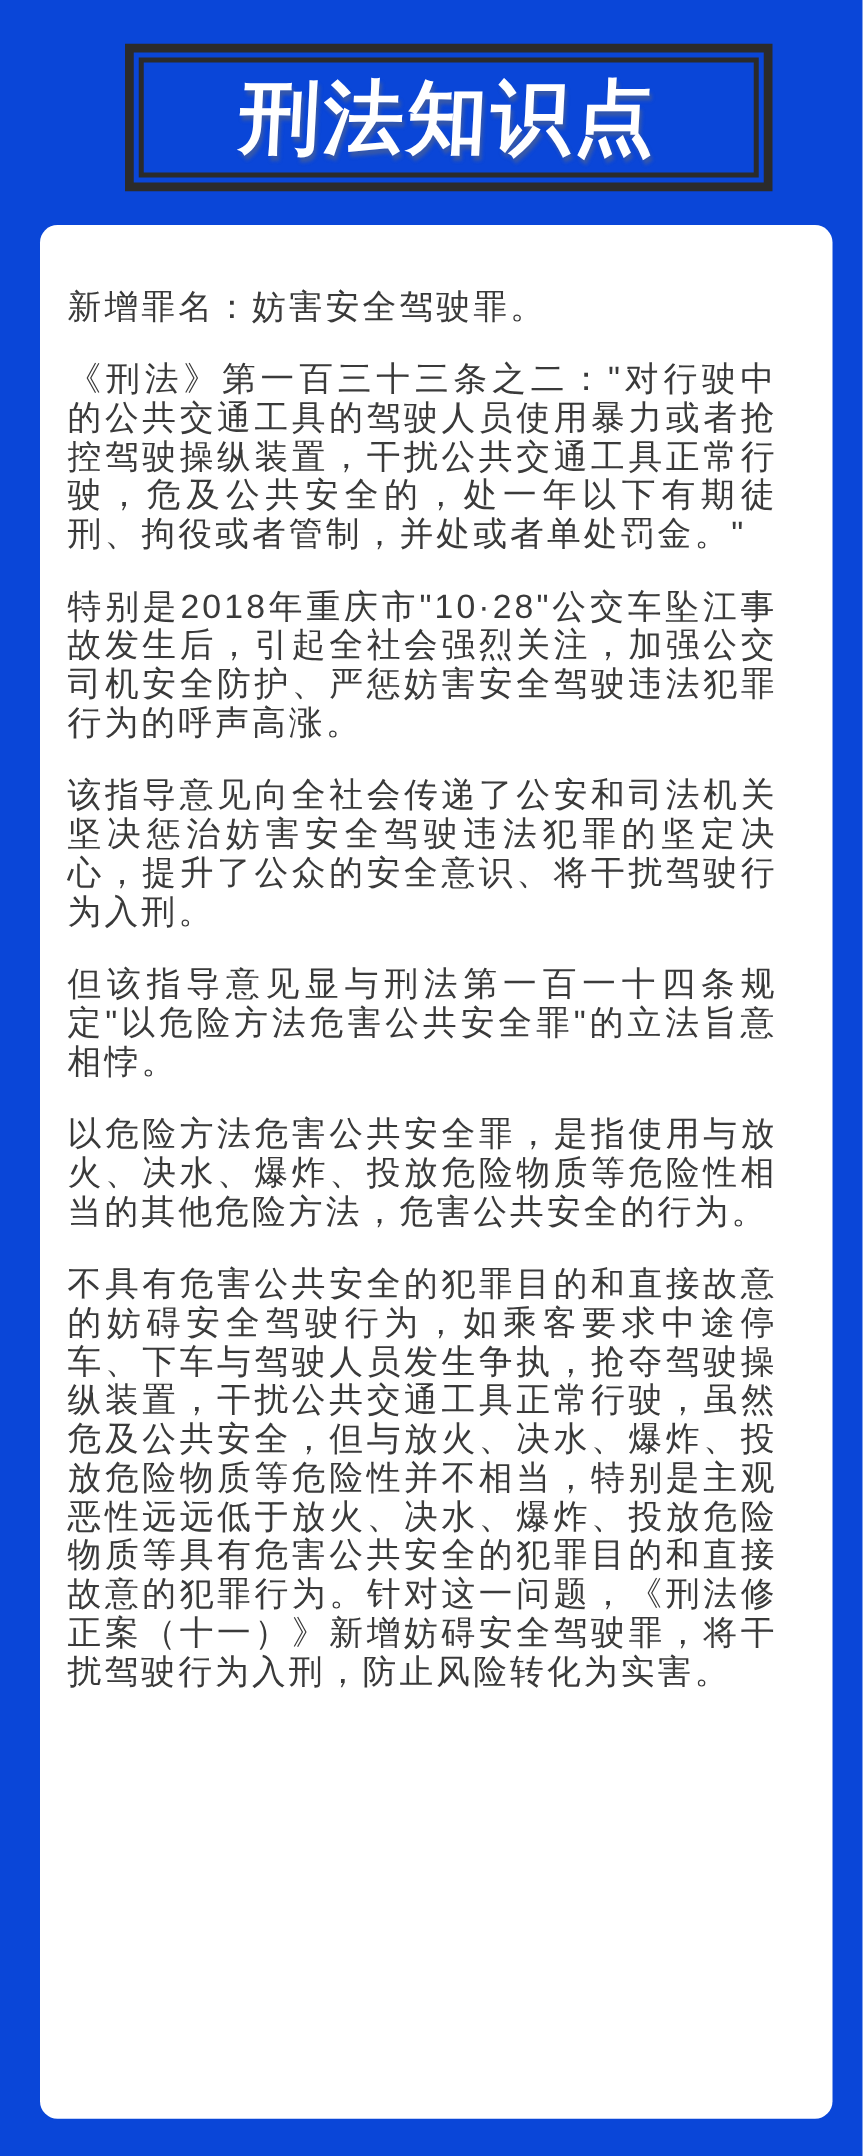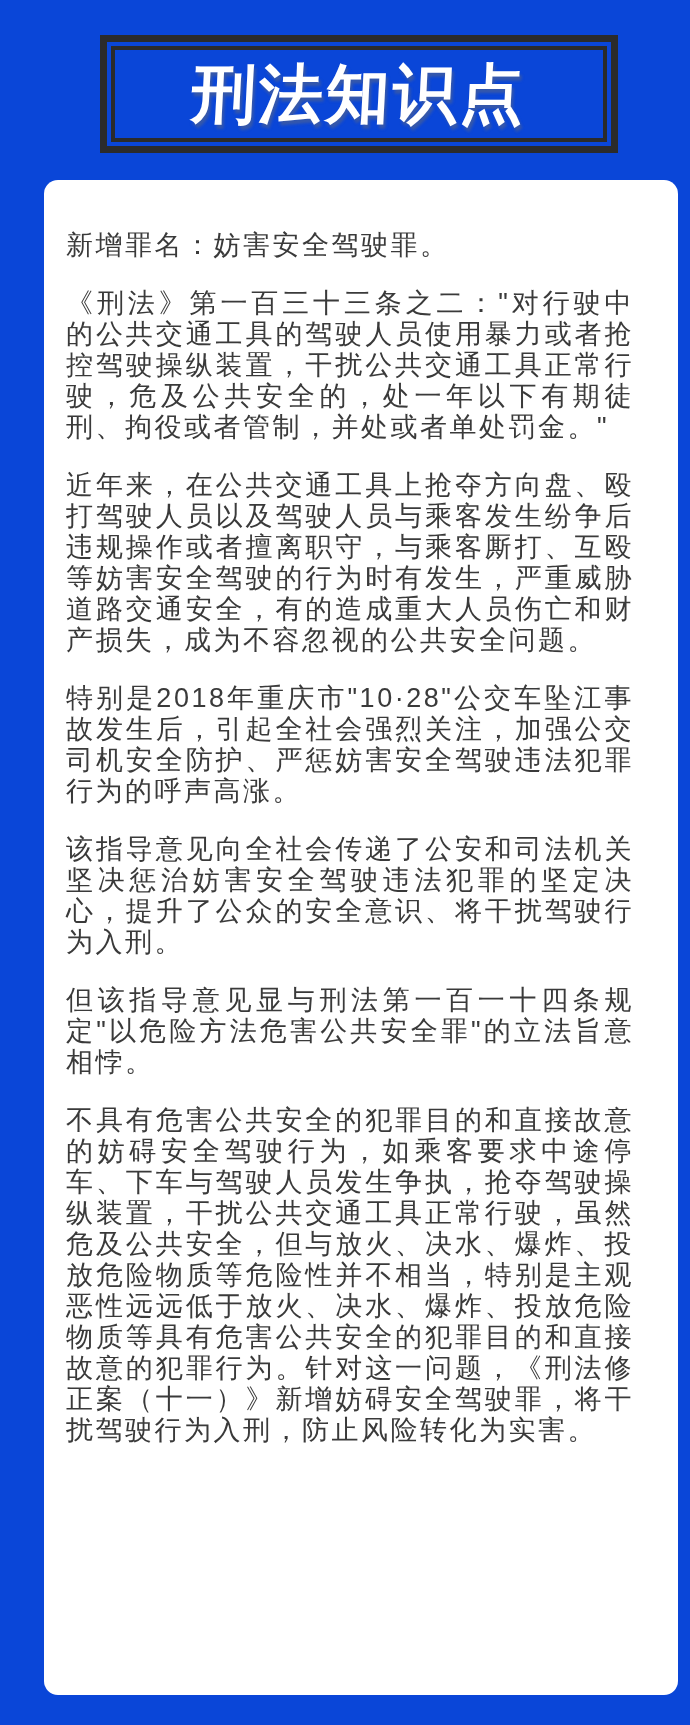--- a/index.html
+++ b/index.html
@@ -36,21 +36,21 @@
     color:var(--title-white);
     font-size:64px;
     font-weight:bold;
     letter-spacing:3px;
     transform:skewX(-3deg);
     text-shadow:2px 4px 3px rgba(110,110,110,0.45);
     white-space:nowrap;
   }
   .card{
     position:absolute;
-    left:44px;top:180px;
+    left:32px;top:180px;
     width:634px;height:1515px;
     background:var(--card-white);
     border-radius:14px;
     padding:50px 44px 18px 22px;
     overflow:hidden;
   }
   .article p{
     font-size:27px;
     line-height:31px;
     letter-spacing:2.5px;
@@ -66,19 +66,19 @@
 <div class="title-box">
   <div class="title-box-inner">
     <div class="title-text">刑法知识点</div>
   </div>
 </div>
 
 <div class="card">
   <div class="article">
       <p>新增罪名：妨害安全驾驶罪。</p>
       <p>《刑法》第一百三十三条之二："对行驶中的公共交通工具的驾驶人员使用暴力或者抢控驾驶操纵装置，干扰公共交通工具正常行驶，危及公共安全的，处一年以下有期徒刑、拘役或者管制，并处或者单处罚金。"</p>
-      <p>近年来，在公共交通工具上抢夺方向盘、殴打驾驶人员以及驾驶人员与乘客发生纷争后违规操作或者擅离职守，与乘客厮打、互殴等妨害安全驾驶的行为时有发生，严重威胁道路交通安全，有的造成重大人员伤亡和财产损失，成为不容忽视的公共安全问题。</p>
       <p>特别是2018年重庆市"10·28"公交车坠江事故发生后，引起全社会强烈关注，加强公交司机安全防护、严惩妨害安全驾驶违法犯罪行为的呼声高涨。</p>
       <p>该指导意见向全社会传递了公安和司法机关坚决惩治妨害安全驾驶违法犯罪的坚定决心，提升了公众的安全意识、将干扰驾驶行为入刑。</p>
       <p>但该指导意见显与刑法第一百一十四条规定"以危险方法危害公共安全罪"的立法旨意相悖。</p>
+      <p>以危险方法危害公共安全罪，是指使用与放火、决水、爆炸、投放危险物质等危险性相当的其他危险方法，危害公共安全的行为。</p>
       <p>不具有危害公共安全的犯罪目的和直接故意的妨碍安全驾驶行为，如乘客要求中途停车、下车与驾驶人员发生争执，抢夺驾驶操纵装置，干扰公共交通工具正常行驶，虽然危及公共安全，但与放火、决水、爆炸、投放危险物质等危险性并不相当，特别是主观恶性远远低于放火、决水、爆炸、投放危险物质等具有危害公共安全的犯罪目的和直接故意的犯罪行为。针对这一问题，《刑法修正案（十一）》新增妨碍安全驾驶罪，将干扰驾驶行为入刑，防止风险转化为实害。</p>
     </div>
 </div>
 
 </body></html>

